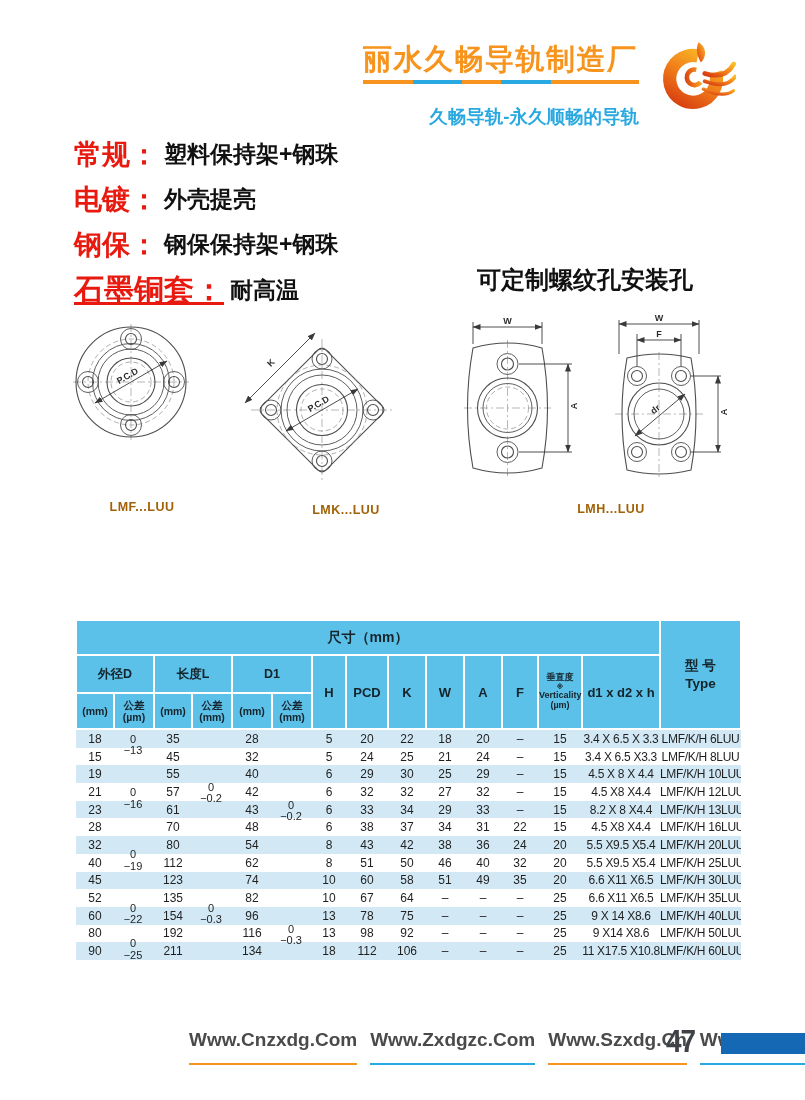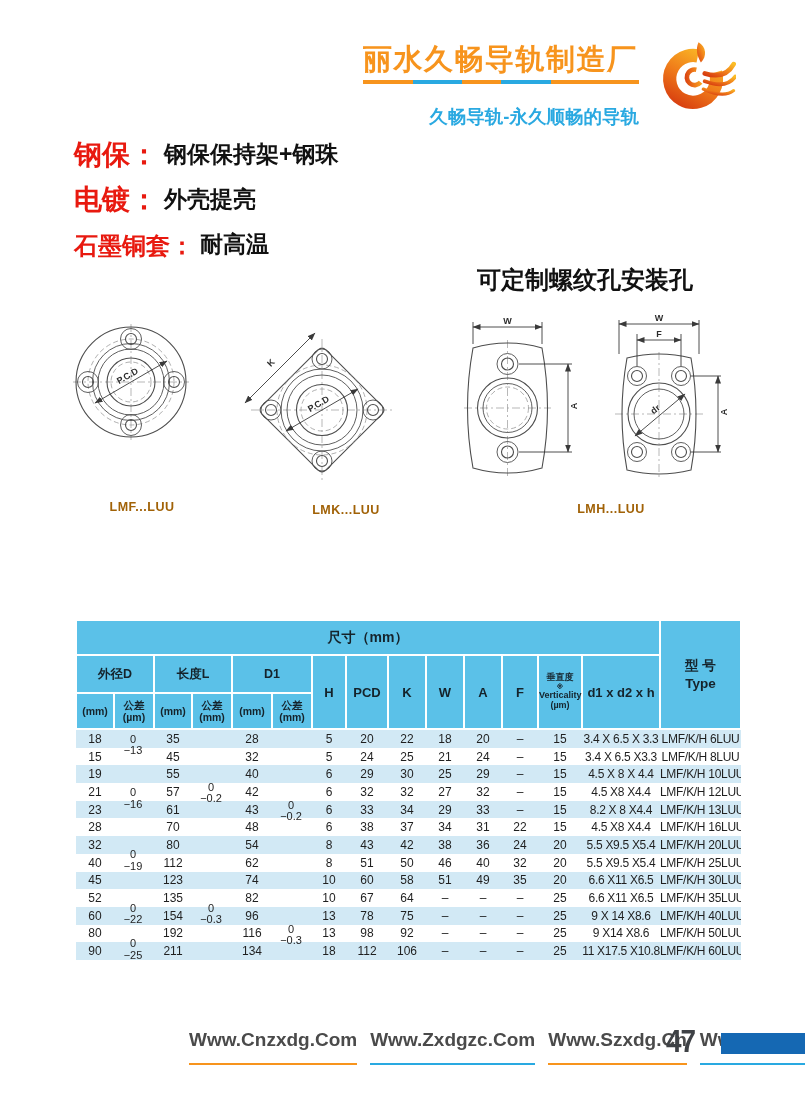--- a/index.html
+++ b/index.html
@@ -12,21 +12,21 @@
   .brand-rule{position:absolute;left:363px;top:80px;width:276px;height:3.5px;
         background:linear-gradient(90deg,#F7941D 0 18%,#29A9E1 18% 36%,#F7941D 36% 50%,#29A9E1 50% 68%,#F7941D 68% 100%);}
   .tagline{position:absolute;left:363px;top:104px;width:276px;text-align:right;
            font-size:18.5px;font-weight:700;color:#2AA9E1;white-space:nowrap;}
   .logo{position:absolute;left:658px;top:36px;width:78px;height:78px;}
 
   
   .features{position:absolute;left:74px;top:138px;}
   .feat{margin-bottom:8px;white-space:nowrap;line-height:33px;}
   .flabel{font-size:28px;font-weight:800;color:#E8190F;}
-  .feat.big .flabel{font-size:24px;}
+  .feat.big .flabel{font-size:30px;text-decoration:underline;}
   .fval{font-size:23px;font-weight:600;color:#111;margin-left:6px;vertical-align:2px;}
   .custom-note{position:absolute;left:477px;top:264px;font-size:24px;font-weight:600;color:#111;}
 
   
   .fig{position:absolute;}
   .fig svg{display:block;width:100%;height:100%;}
   .dwg{stroke:#4d4d4d;fill:none;stroke-width:1.1;}
   .dwg-thin{stroke:#4d4d4d;fill:none;stroke-width:0.9;}
   .cl{stroke:#9a9a9a;fill:none;stroke-width:0.7;stroke-dasharray:8 3 2 3;}
   .dash{stroke:#9a9a9a;fill:none;stroke-width:0.8;stroke-dasharray:5 3;}
@@ -90,24 +90,27 @@
       <circle cx="47" cy="53" r="10" stroke-width="6" stroke-dasharray="42 21" transform="rotate(40 47 53)"></circle>
       <path d="M60,48 Q86,56 97,36" stroke-width="6" stroke-linecap="round"></path>
       <path d="M60,58 Q88,68 99,52" stroke-width="5" stroke-linecap="round"></path>
       <path d="M58,68 Q84,80 97,70" stroke-width="4" stroke-linecap="round"></path>
     </g>
     <path d="M52,8 C62,14 63,26 55,34 C50,26 48,16 52,8 Z" fill="url(#lg-o)"></path>
   </svg>
 
   <div class="features">
     <div class="feat">
-      <span class="flabel">钢保：</span><span class="fval">钢保保持架+钢珠</span>
+      <span class="flabel">常规：</span><span class="fval">塑料保持架+钢珠</span>
     </div>
     <div class="feat">
       <span class="flabel">电镀：</span><span class="fval">外壳提亮</span>
+    </div>
+    <div class="feat">
+      <span class="flabel">钢保：</span><span class="fval">钢保保持架+钢珠</span>
     </div>
     <div class="feat big">
       <span class="flabel">石墨铜套：</span><span class="fval">耐高温</span>
     </div>
   </div>
   <div class="custom-note">可定制螺纹孔安装孔</div>
 
   <div class="fig" style="left:71px;top:322px;width:120px;height:120px">
     <svg viewBox="0 0 120 120">
       <line class="cl" x1="60" y1="2" x2="60" y2="118"></line>

